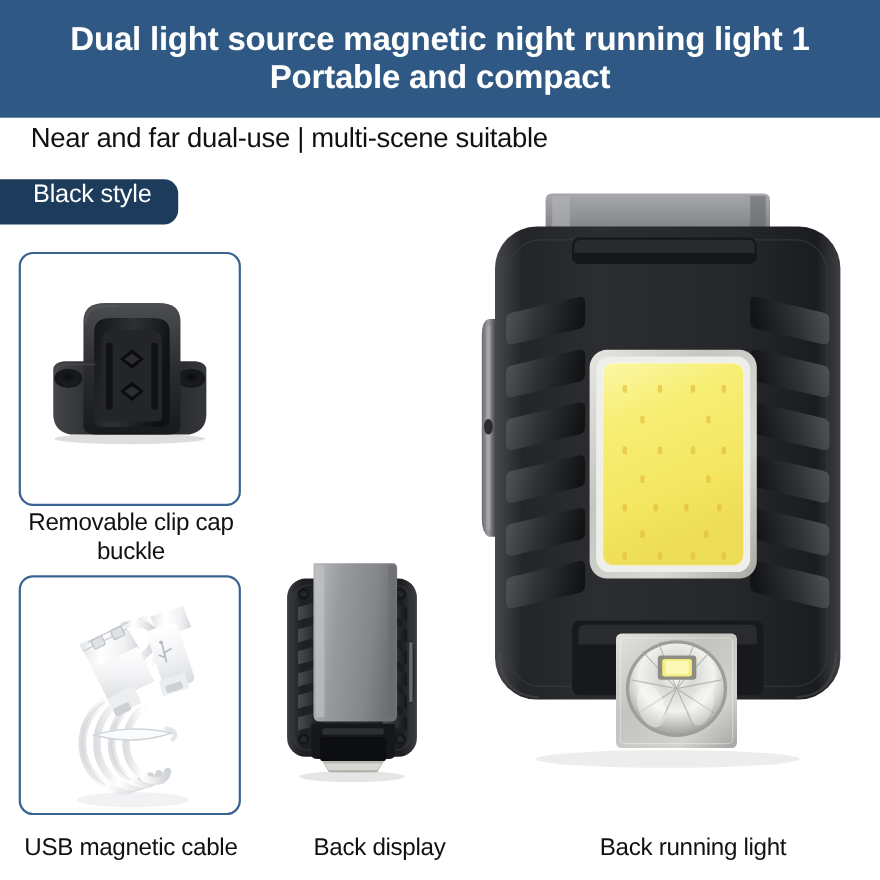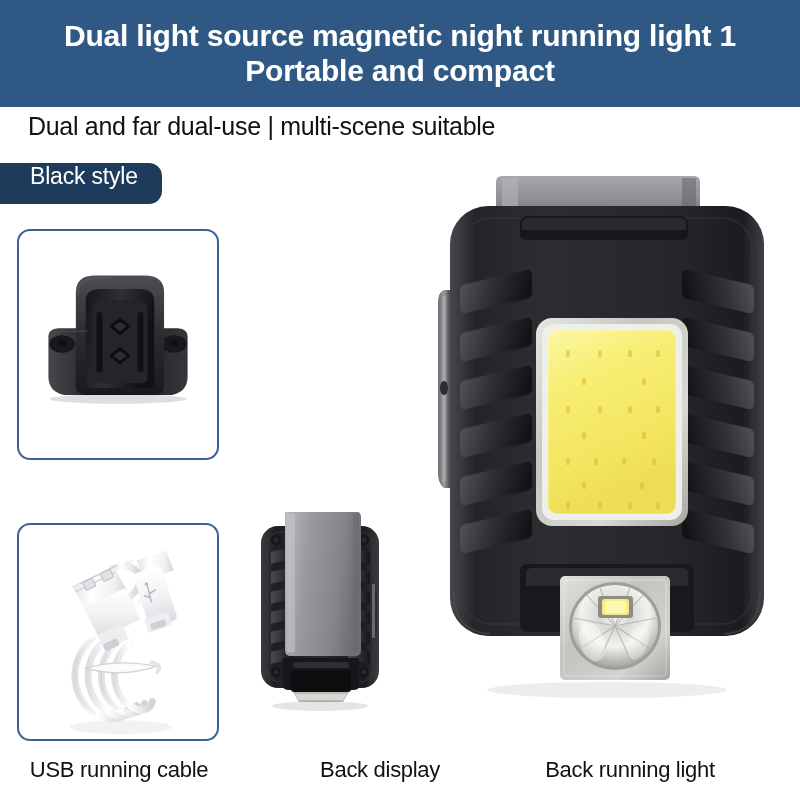--- a/index.html
+++ b/index.html
@@ -51,21 +51,21 @@
   #card-clip { left: 17px; top: 229px; width: 202px; height: 231px; }
   #card-usb  { left: 17px; top: 523px; width: 202px; height: 218px; }
 
   .caption {
     position: absolute;
     text-align: center;
     font-size: 22px; color: #111; line-height: 1.17; letter-spacing: -0.3px;
   }
   #cap-clip { left: 8px; top: 462px; width: 222px; }
   #cap-usb  { left: 4px; top: 757px; width: 230px; }
-  #cap-back { left: 250px; top: 757px; width: 190px; text-align: right; }
+  #cap-back { left: 250px; top: 757px; width: 190px; }
   #cap-night{ left: 480px; top: 757px; width: 300px; }
 
   
   .clip-art { position:absolute; left:0; top:0; width:100%; height:100%; }
 
   
   .usb-art { position:absolute; left:0; top:0; width:100%; height:100%; }
 
   
   .back-unit { position: absolute; left: 253px; top: 500px; width: 135px; height: 236px; }
@@ -77,21 +77,21 @@
 </style>
 </head>
 <body>
 
 <div class="page">
 
   <div class="banner">
     <div class="banner-title">Dual light source magnetic night running light 1 Portable and compact</div>
   </div>
 
-  <div class="subtitle">Dual and far dual-use | multi-scene suitable</div>
+  <div class="subtitle">Near and far dual-use | multi-scene suitable</div>
 
   <div class="badge">
     <span>Black style</span>
   </div>
 
   <div class="card" id="card-clip">
     <svg class="clip-art" viewBox="0 0 202 231">
       <defs>
         <linearGradient id="blkA" x1="0" y1="0" x2="1" y2="0">
           <stop offset="0" stop-color="#45474b"></stop>
@@ -136,20 +136,21 @@
       <path d="M103 92 L110 97 L103 102 L96 97 Z" fill="#2b2d31"></path>
       <path d="M103 118 L114 127 L103 136 L92 127 Z" fill="#0b0c0e"></path>
       <path d="M103 122 L110 127 L103 132 L96 127 Z" fill="#2b2d31"></path>
 
       <path d="M60 64 Q60 48 78 48 L90 48" fill="none" stroke="#5b5d61" stroke-width="2" opacity=".55"></path>
       <path d="M33 108 Q33 103 42 102 L70 102" fill="none" stroke="#55575b" stroke-width="1.6" opacity=".45"></path>
 
       <ellipse cx="101" cy="171" rx="70" ry="5" fill="#000" opacity=".13"></ellipse>
     </svg>
   </div>
+  <div class="caption" id="cap-clip">Removable clip cap buckle</div>
 
   <div class="card" id="card-usb">
     <svg class="usb-art" viewBox="0 0 202 218">
       <defs>
         <linearGradient id="wht" x1="0" y1="0" x2="1" y2="0">
           <stop offset="0" stop-color="#e2e4e7"></stop>
           <stop offset="0.35" stop-color="#ffffff"></stop>
           <stop offset="0.75" stop-color="#f0f1f3"></stop>
           <stop offset="1" stop-color="#d3d6da"></stop>
         </linearGradient>
@@ -206,21 +207,21 @@
         <path d="M128 96 L152 88 L156 102 L132 110 Z" fill="#eceef0"></path>
         <rect x="134" y="98" width="16" height="7" rx="2" transform="rotate(-18 142 101)" fill="#cdd0d4"></rect>
       </g>
 
       <path d="M68 146 Q102 136 140 144 Q104 156 68 146 Z" fill="#fafbfc" stroke="#d1d4d8" stroke-width="1.4"></path>
       <path d="M135 140 Q147 142 141 150" fill="none" stroke="#e3e5e8" stroke-width="4" stroke-linecap="round"></path>
 
       <ellipse cx="104" cy="206" rx="52" ry="7" fill="#dfe2e6" opacity=".45"></ellipse>
     </svg>
   </div>
-  <div class="caption" id="cap-usb">USB running cable</div>
+  <div class="caption" id="cap-usb">USB magnetic cable</div>
 
   <div class="back-unit">
     <svg viewBox="0 0 135 236" width="135" height="236">
       <defs>
         <linearGradient id="bodyB" x1="0" y1="0" x2="1" y2="0">
           <stop offset="0" stop-color="#3a3c40"></stop>
           <stop offset="0.12" stop-color="#1d1f22"></stop>
           <stop offset="0.5" stop-color="#26282b"></stop>
           <stop offset="0.88" stop-color="#1b1d20"></stop>
           <stop offset="1" stop-color="#3c3e42"></stop>

